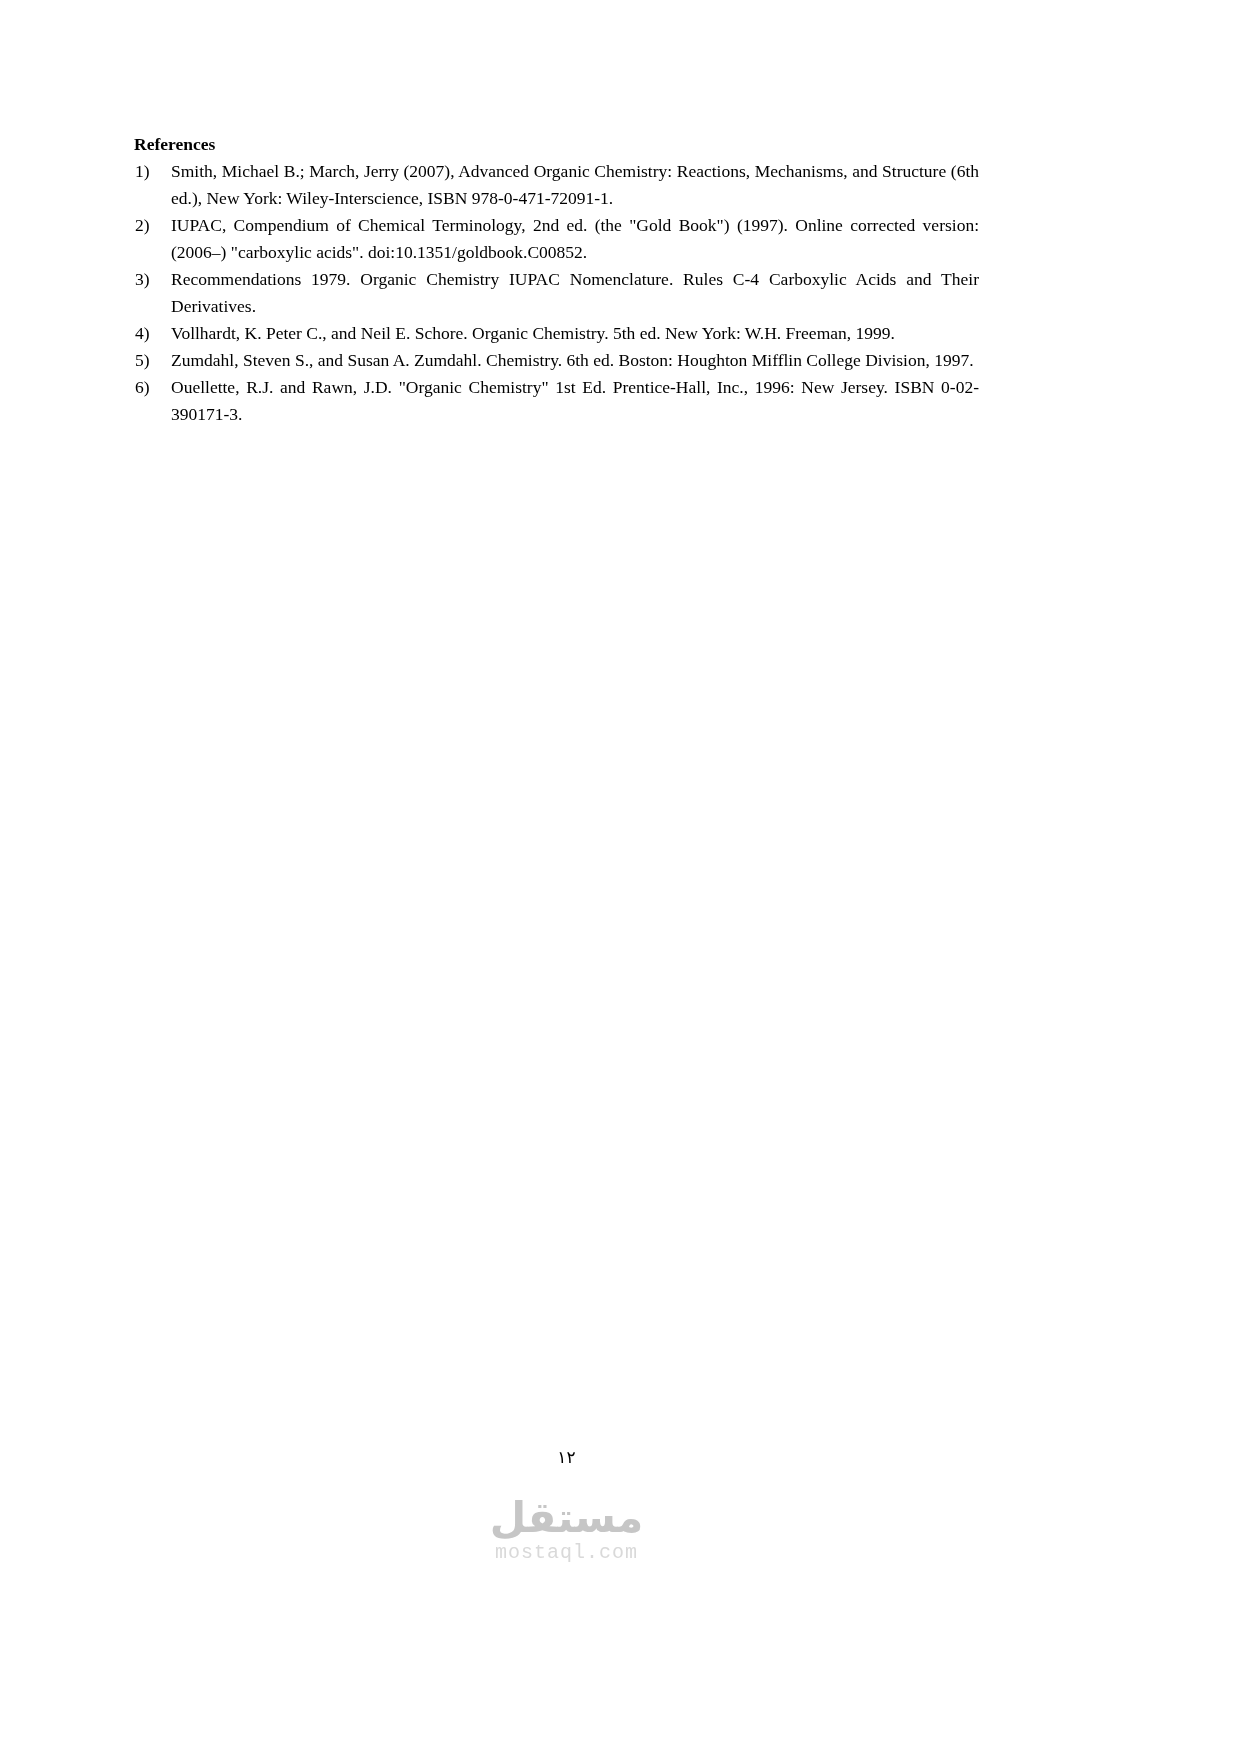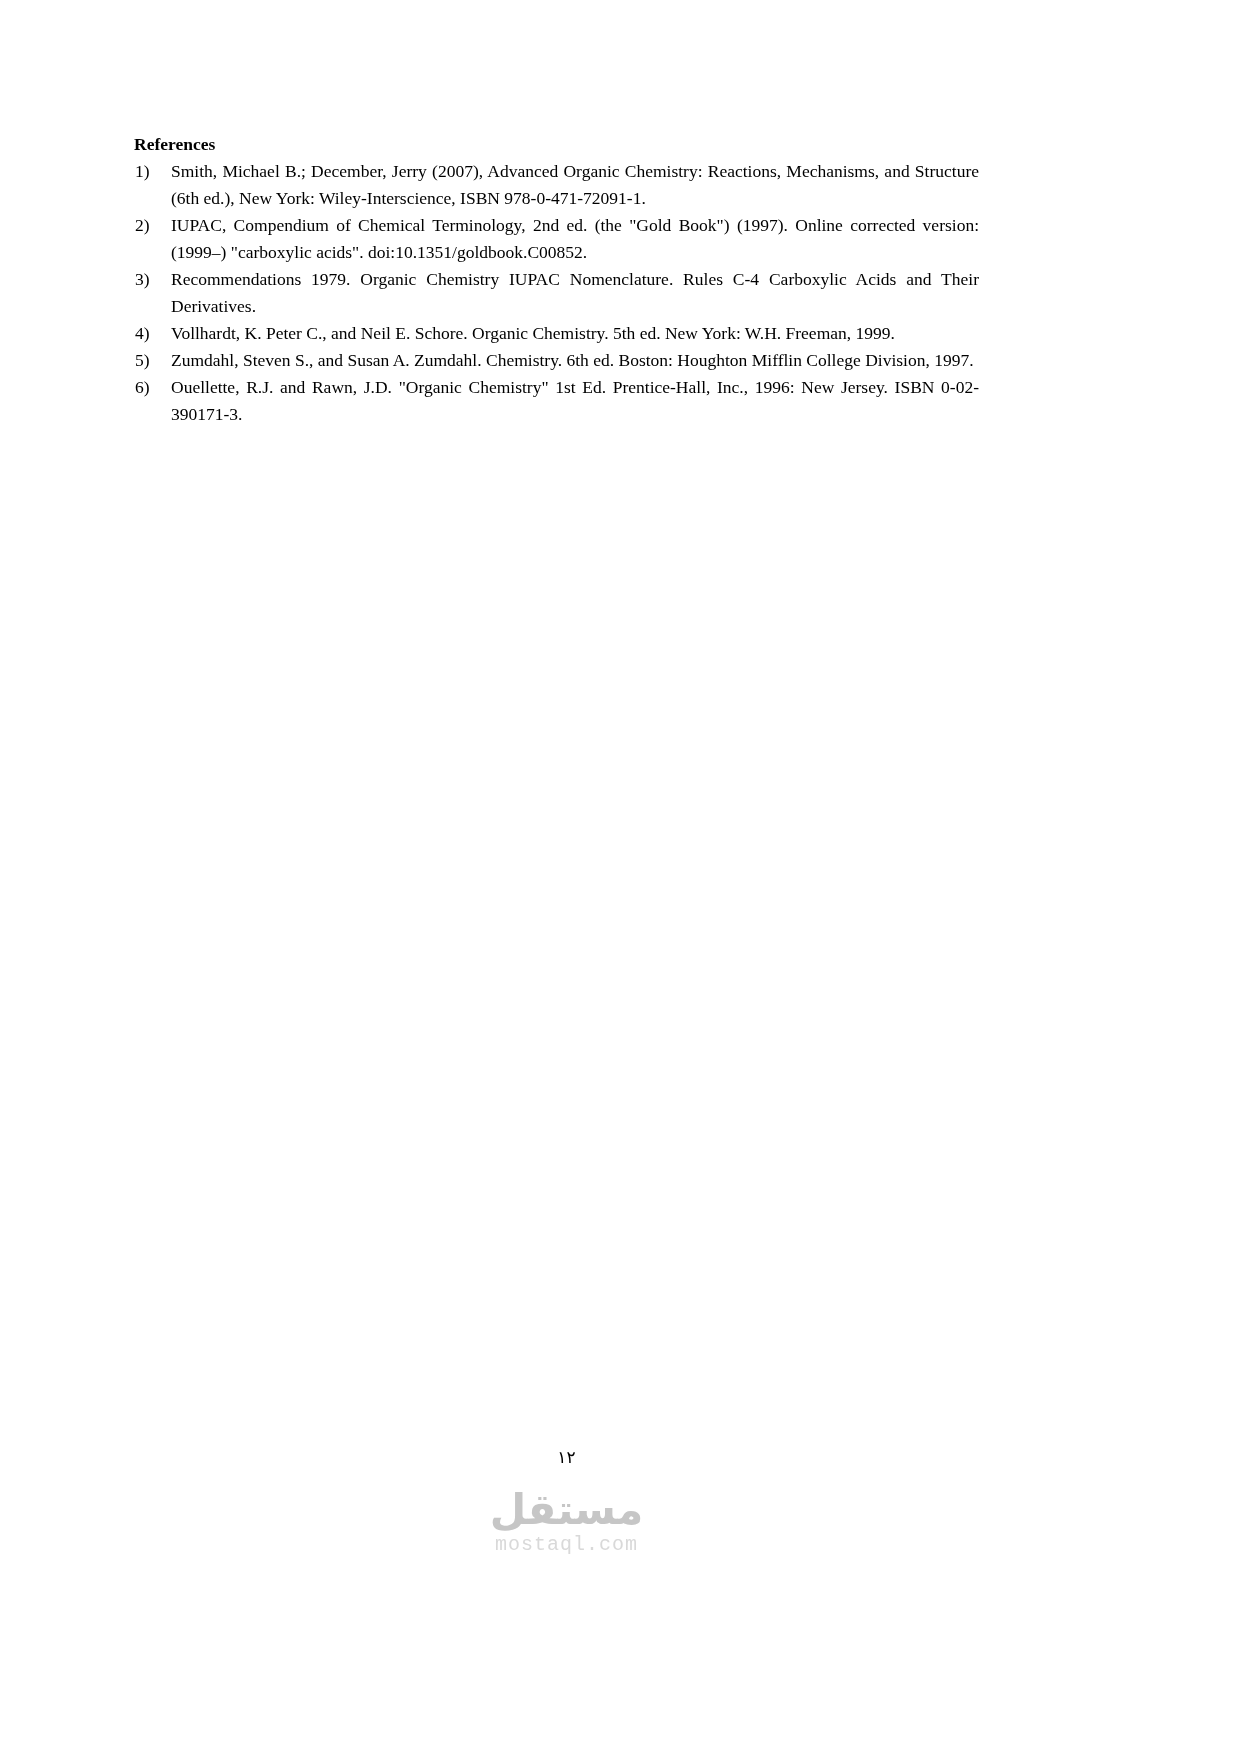--- a/index.html
+++ b/index.html
@@ -58,21 +58,21 @@
     top: 1444px;
     width: 845px;
     text-align: center;
   }
   .page-number {
     font-size: 17px;
     line-height: 27px;
     color: #000000;
   }
   .watermark {
-    margin-top: 16px;
+    margin-top: 24px;
     user-select: none;
   }
   .watermark-logo {
     font-family: "DejaVu Sans", sans-serif;
     font-size: 42px;
     line-height: 46px;
     font-weight: bold;
     color: #c6c6c6;
   }
   .watermark-domain {
@@ -87,25 +87,25 @@
 <body>
 
 <div class="page">
 
   <div class="content">
     <div class="heading">References</div>
 
     <ol class="ref-list">
       <li class="ref-item">
         <span class="ref-num">1)</span>
-        <span>Smith, Michael B.; December, Jerry (2007), Advanced Organic Chemistry: Reactions, Mechanisms, and Structure (6th ed.), New York: Wiley-Interscience, ISBN 978-0-471-72091-1.</span>
+        <span>Smith, Michael B.; March, Jerry (2007), Advanced Organic Chemistry: Reactions, Mechanisms, and Structure (6th ed.), New York: Wiley-Interscience, ISBN 978-0-471-72091-1.</span>
       </li>
       <li class="ref-item">
         <span class="ref-num">2)</span>
-        <span>IUPAC, Compendium of Chemical Terminology, 2nd ed. (the "Gold Book") (1997). Online corrected version: (1999–) "carboxylic acids". doi:10.1351/goldbook.C00852.</span>
+        <span>IUPAC, Compendium of Chemical Terminology, 2nd ed. (the "Gold Book") (1997). Online corrected version: (2006–) "carboxylic acids". doi:10.1351/goldbook.C00852.</span>
       </li>
       <li class="ref-item">
         <span class="ref-num">3)</span>
         <span>Recommendations 1979. Organic Chemistry IUPAC Nomenclature. Rules C-4 Carboxylic Acids and Their Derivatives.</span>
       </li>
       <li class="ref-item">
         <span class="ref-num">4)</span>
         <span>Vollhardt, K. Peter C., and Neil E. Schore. Organic Chemistry. 5th ed. New York: W.H. Freeman, 1999.</span>
       </li>
       <li class="ref-item">

